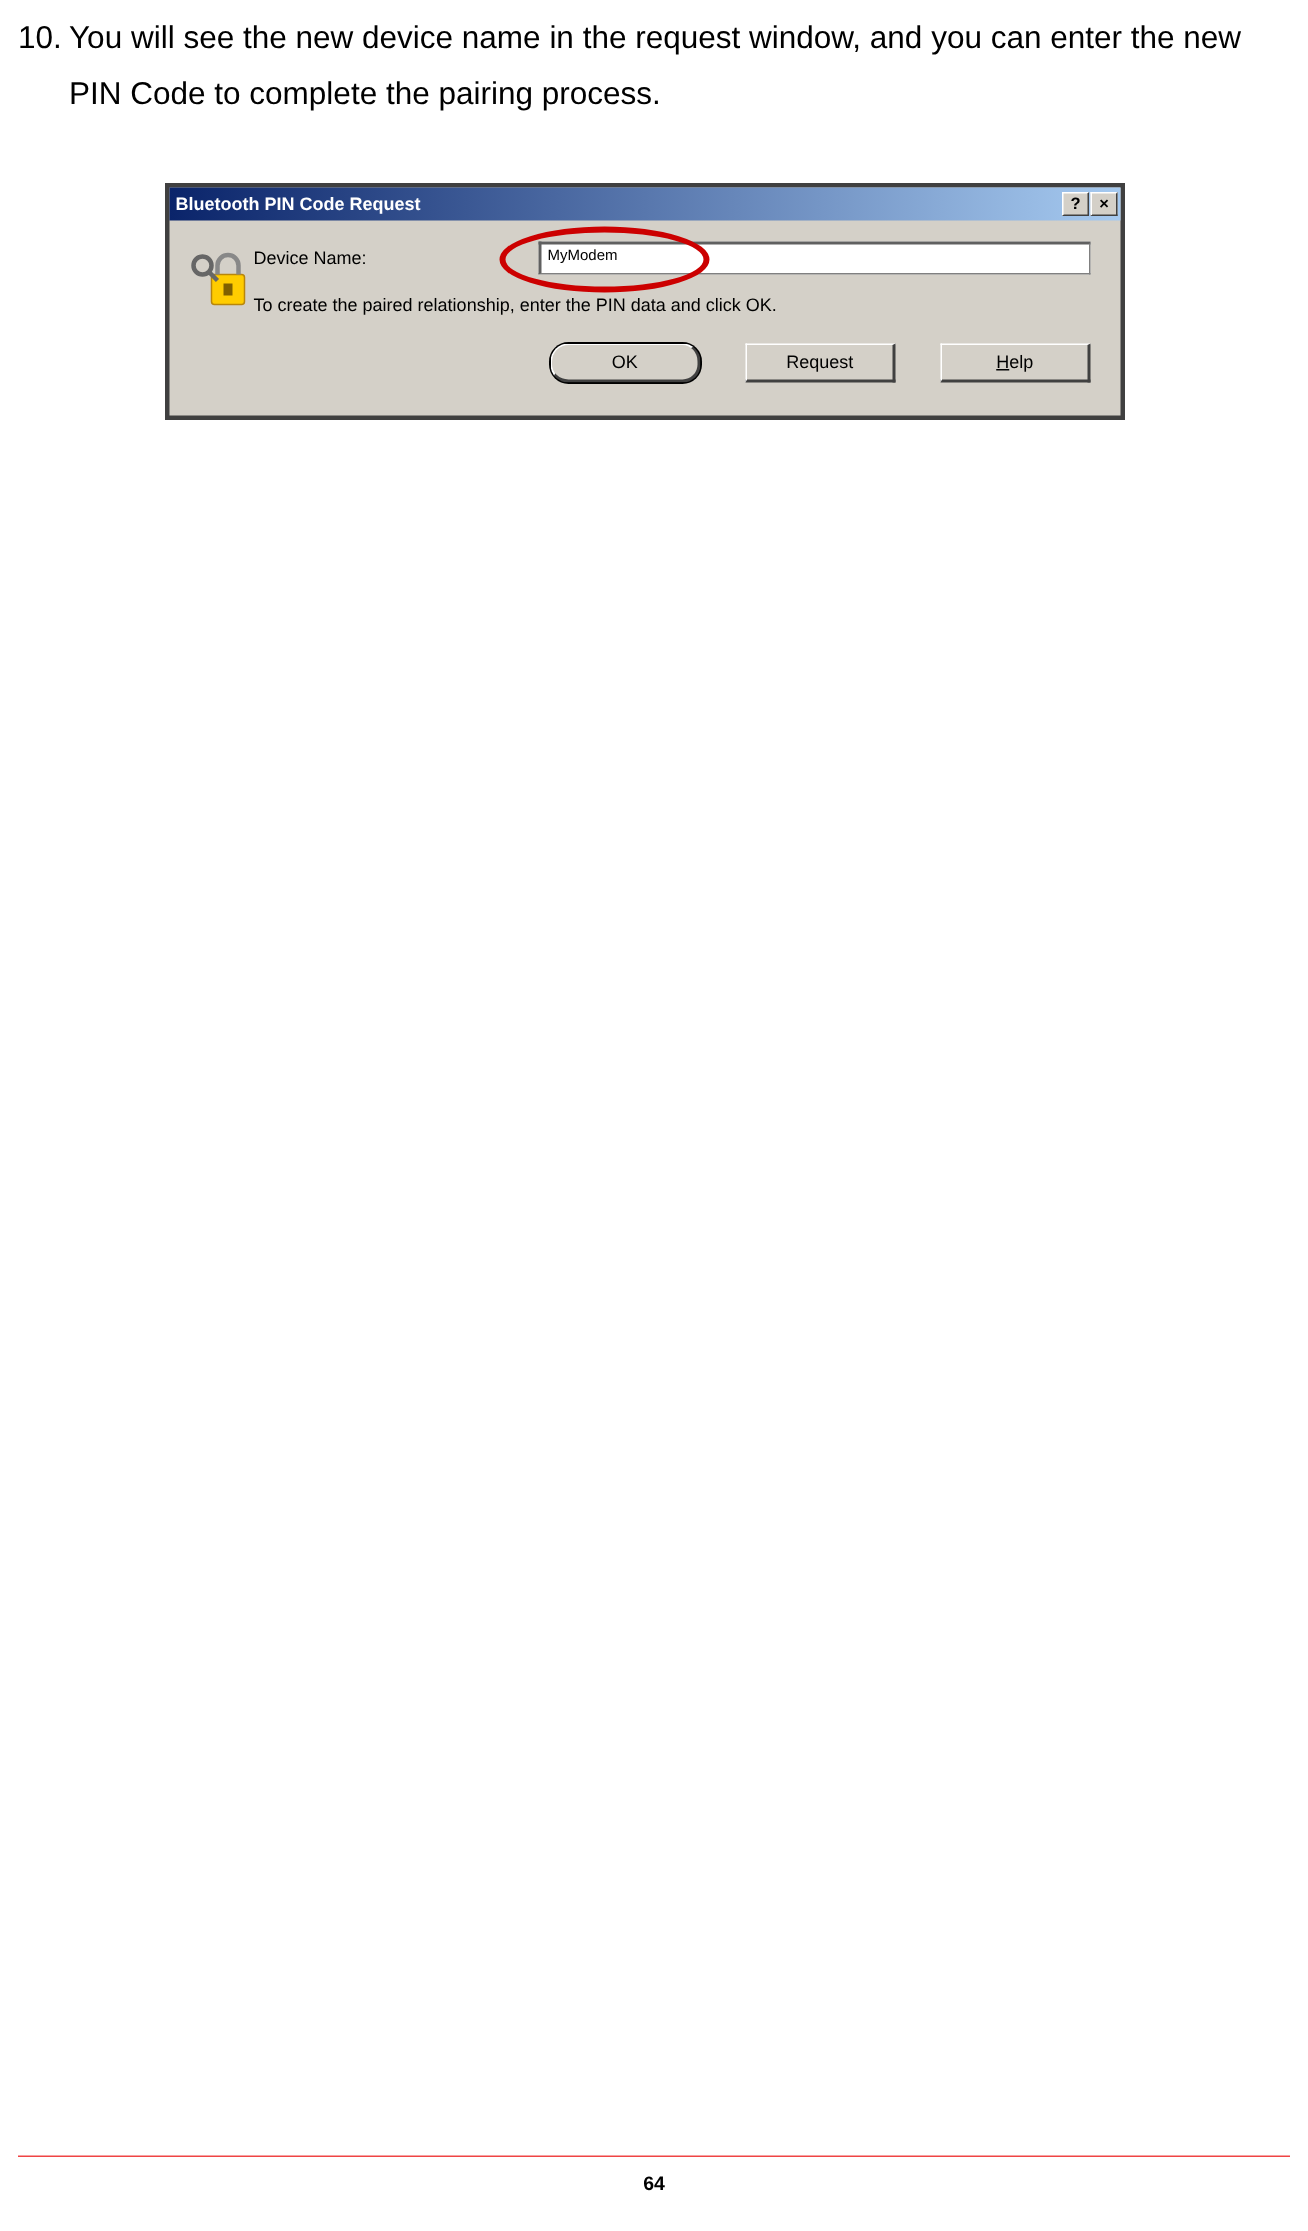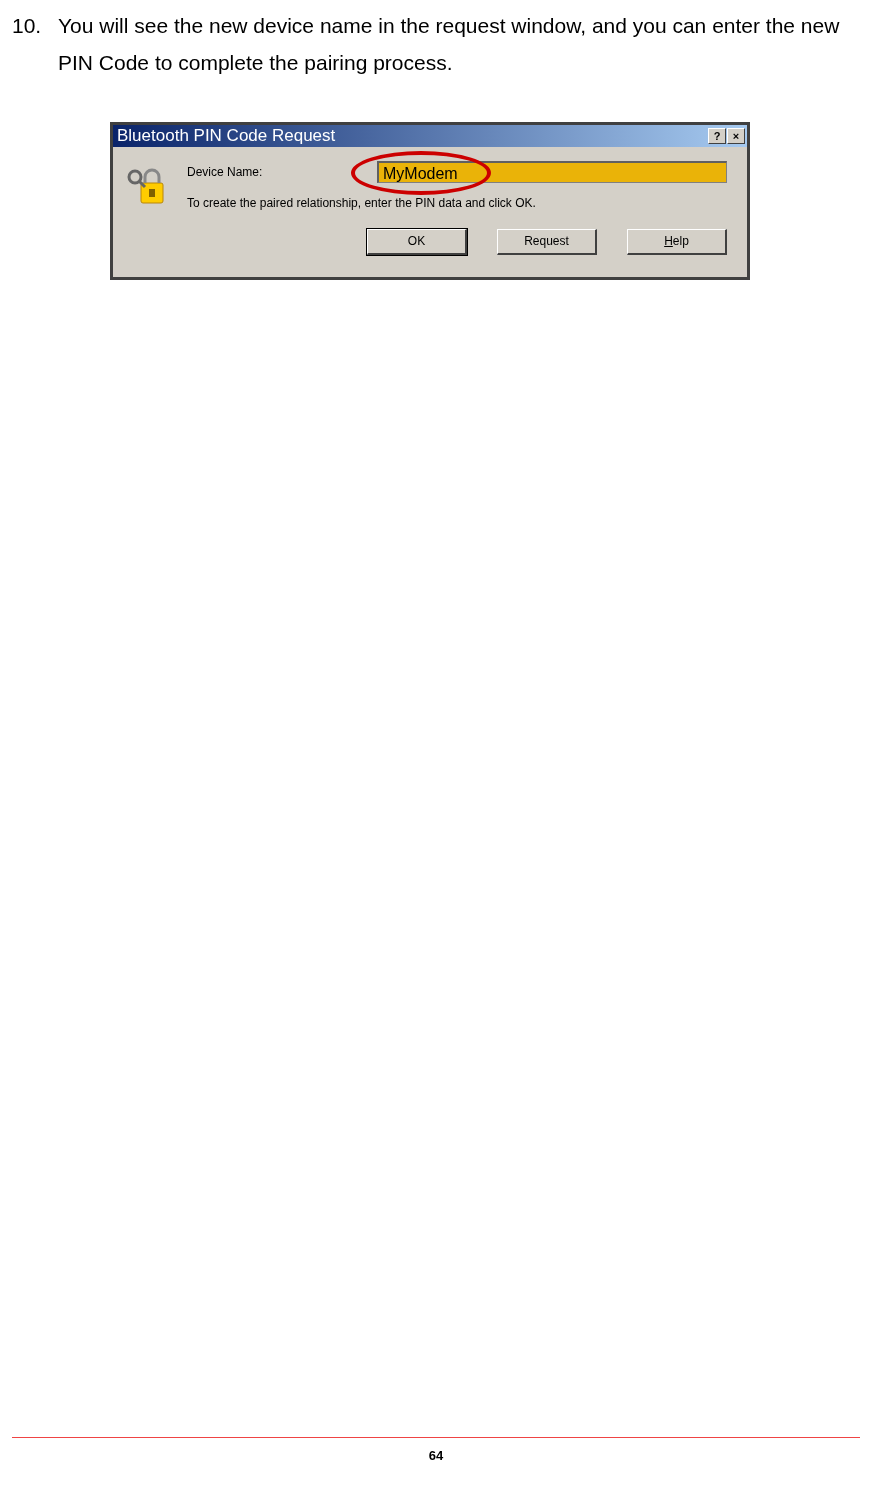--- a/index.html
+++ b/index.html
@@ -11,21 +11,20 @@
       position: relative;
     }
     .page-content {
       padding: 8px 12px 0 12px;
     }
     .instruction-text {
       font-size: 21px;
       line-height: 1.75;
       color: #000;
       display: flex;
-      gap: 12px;
     }
     .step-num {
       min-width: 34px;
     }
     .step-body {
       flex: 1;
     }
     .dialog-wrapper {
       margin-top: 40px;
       margin-left: 98px;
@@ -38,22 +37,22 @@
     }
     .titlebar {
       height: 22px;
       background: linear-gradient(to right, #0a246a, #a6caf0);
       display: flex;
       align-items: center;
       padding: 0 2px 0 4px;
     }
     .titlebar-text {
       color: #fff;
-      font-weight: normal;
-      font-size: 17px;
+      font-weight: bold;
+      font-size: 12px;
       flex: 1;
     }
     .titlebar-buttons {
       display: flex;
       gap: 1px;
     }
     .titlebar-btn {
       width: 18px;
       height: 16px;
       background: #d4d0c8;
@@ -66,21 +65,20 @@
       justify-content: center;
       font-size: 11px;
       font-weight: bold;
       font-family: Arial;
       cursor: default;
       color: #000;
     }
     .dialog-body {
       padding: 14px 20px 22px 14px;
       display: flex;
-      gap: 18px;
     }
     .icon-col {
       width: 42px;
       padding-top: 4px;
     }
     .lock-icon {
       width: 42px;
       height: 42px;
     }
     .content-col {
@@ -92,26 +90,26 @@
       display: flex;
       align-items: center;
       margin-bottom: 12px;
     }
     .label {
       width: 190px;
     }
     .readonly-field {
       flex: 1;
       height: 22px;
-      background: #eab308;
+      background: #ffffff;
       border: 1px solid #808080;
       border-top: 2px solid #606060;
       border-left: 2px solid #606060;
       padding: 2px 4px;
-      font-size: 16px;
+      font-size: 10px;
       font-family: Tahoma, Arial, sans-serif;
       position: relative;
     }
     .circle-highlight {
       position: absolute;
       left: -28px;
       top: -12px;
       width: 140px;
       height: 44px;
       border: 4px solid #cc0000;
@@ -150,20 +148,21 @@
       border-bottom: 2px solid #404040;
       font-size: 12px;
       font-family: Tahoma, Arial, sans-serif;
       display: flex;
       align-items: center;
       justify-content: center;
       cursor: default;
     }
     .btn-default {
       box-shadow: 0 0 0 1px #000;
+      border-radius: 12px;
     }
     .underline-first::first-letter {
       text-decoration: underline;
     }
     .page-footer {
       position: absolute;
       bottom: 24px;
       left: 0;
       right: 0;
       border-top: 1px solid #ef4444;

